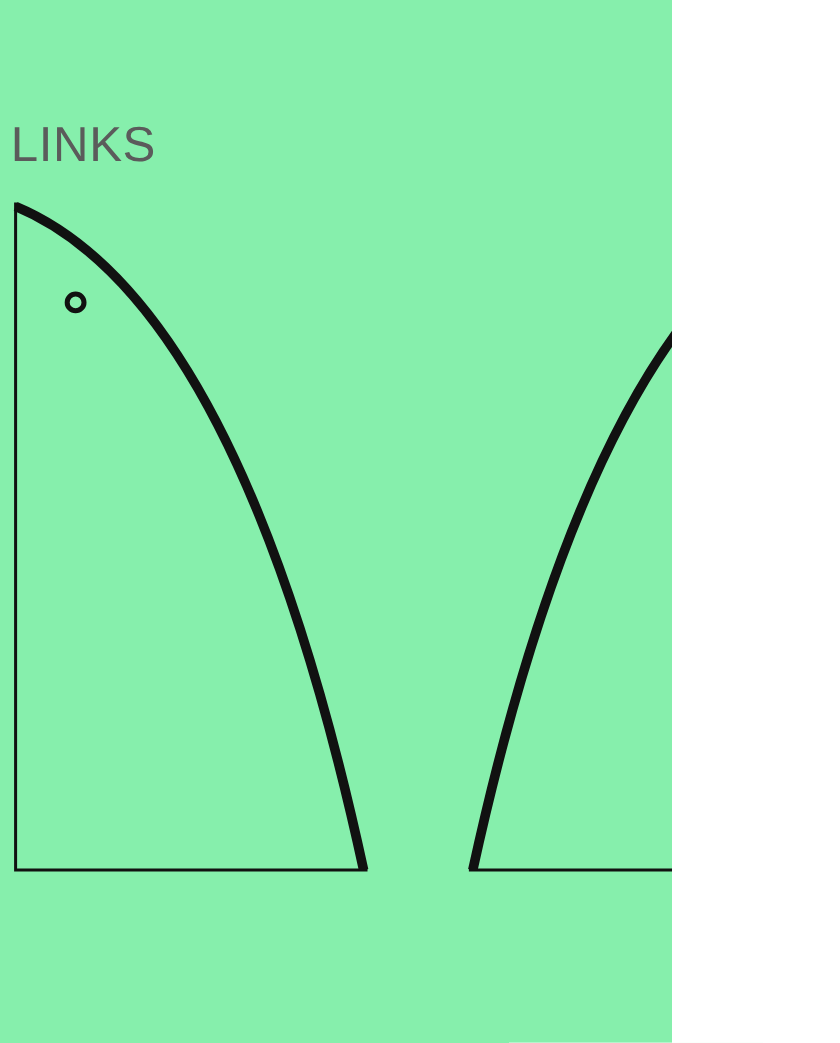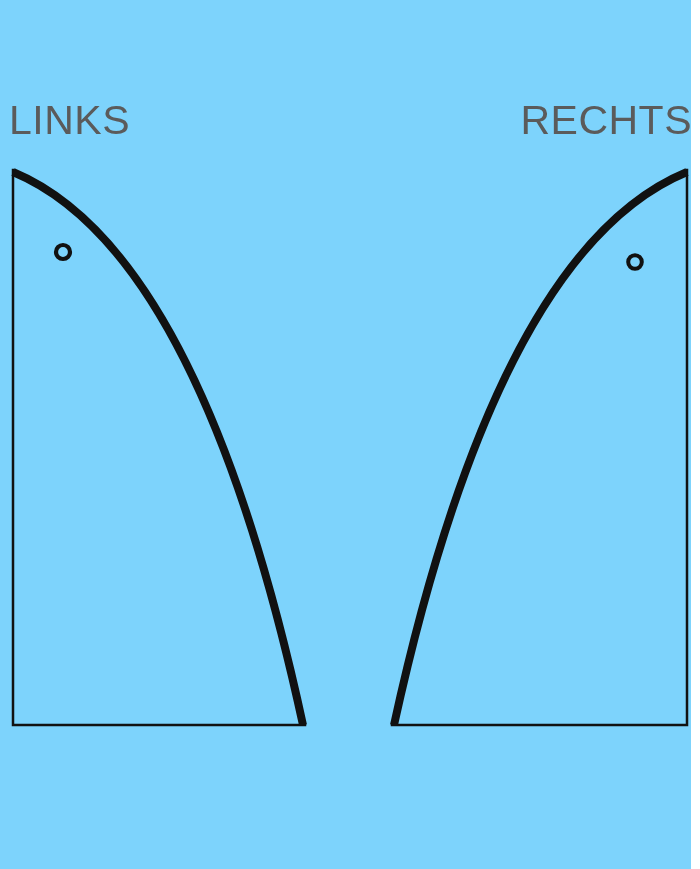--- a/index.html
+++ b/index.html
@@ -43,25 +43,24 @@
     left: 0;
     top: 0;
     width: 700px;
     height: 869px;
     display: block;
   }
 </style>
 </head>
 <body>
 
-<div id="canvas" style="width: 691px; height: 869px; background: #7dd3fc;">
+<div id="canvas" style="width: 560px; height: 869px; background: #86efac;">
 
   <div class="label" id="label-links" style="color: rgb(91, 91, 91); font-size: 41px;">LINKS</div>
 
-  <div class="label" id="label-rechts" style="color: rgb(91, 91, 91); font-size: 41px;">RECHTS</div>
 
   <svg id="diagram-svg" viewBox="0 0 700 869" xmlns="http://www.w3.org/2000/svg">
 
     <g>
       <path id="left-edges" fill="none" stroke-linecap="square" stroke-linejoin="miter" d="M 13 170 L 13 725 L 305 725" stroke="#111111" stroke-width="2.5"></path>
       <path id="left-arc" fill="none" stroke-linecap="butt" d="M 13 172 Q 200 250 303 725" stroke="#111111" stroke-width="8"></path>
       <circle id="left-circle" fill="none" cx="63" cy="252" r="7" stroke="#111111" stroke-width="4.2"></circle>
     </g>
 
     <g>

